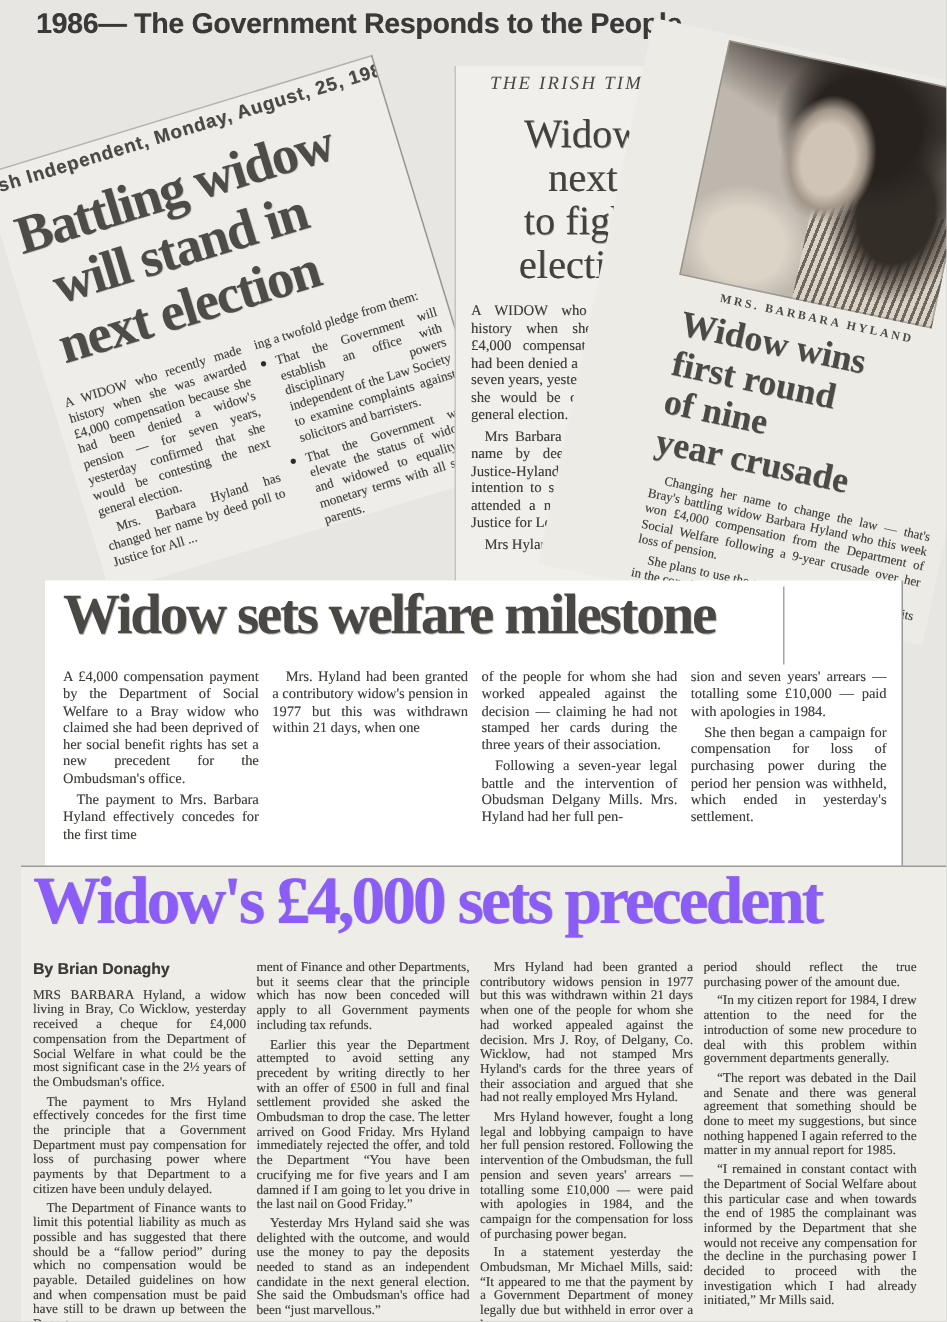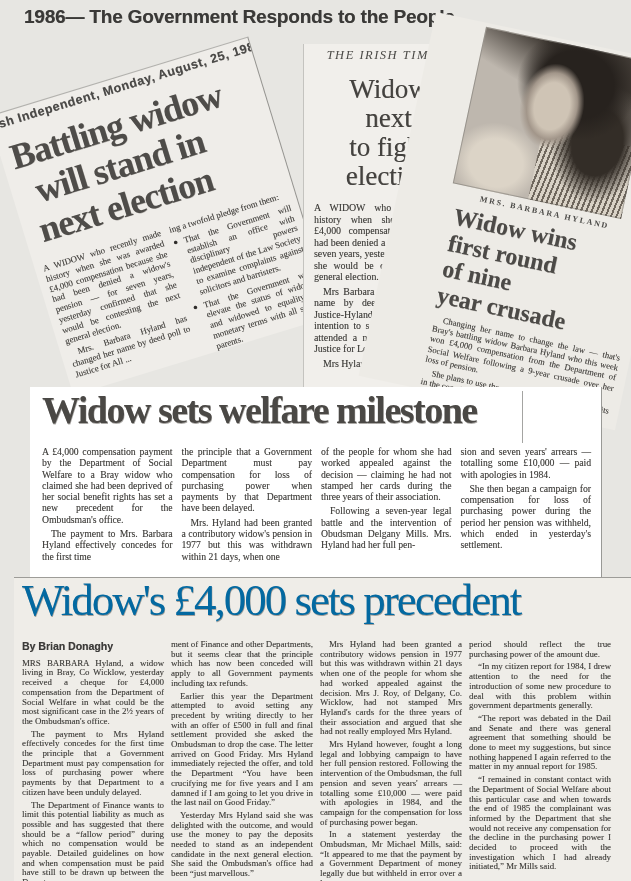--- a/index.html
+++ b/index.html
@@ -65,22 +65,22 @@
   .c4-headline{margin:0;font-size:38px;line-height:42px;font-weight:bold;
     letter-spacing:-1.5px;color:#4a4845;white-space:nowrap;
     text-shadow:0.5px 0.5px 0.5px rgba(70,66,60,.45);}
   .c4-rule{position:absolute;left:492px;top:4px;width:1px;height:52px;background:rgba(90,90,86,.55);}
   .c4-cols{display:flex;gap:9px;margin-top:15px;}
   .c4-col{width:131px;font-size:9.6px;line-height:11.3px;color:#3e3d3a;}
 
   
   .clip5{left:14px;top:577px;width:617px;height:304px;z-index:6;overflow:hidden;
     background:#efede8;border-top:1px solid rgba(90,90,86,.55);padding:2px 6px 0 8px;}
-  .c5-headline{margin:0;font-size:45px;line-height:40px;font-weight:normal;
-    letter-spacing:-2px;color:#0369a1;white-space:nowrap;
+  .c5-headline{margin:0;font-size:45px;line-height:40px;font-weight:bold;
+    letter-spacing:-2px;color:#8b5cf6;white-space:nowrap;
     text-shadow:0.5px 0.5px 0.6px rgba(70,66,60,.45);}
   .c5-cols{display:flex;gap:7px;margin-top:20px;}
   .c5-col{width:142px;font-size:8.8px;line-height:9.7px;color:#3e3d3a;}
   .c5-byline{font-family:"Liberation Sans",sans-serif;font-weight:bold;font-size:10.5px;
     margin:2px 0 7px;color:#3b3a38;text-shadow:0.3px 0.3px 0.3px rgba(60,58,55,.5);}
 </style>
 </head>
 <body>
 
 <div class="stage">
@@ -146,21 +146,20 @@
 
   <section class="clip clip4">
     <h2 class="c4-headline">Widow sets welfare milestone</h2>
     <div class="c4-rule"></div>
     <div class="c4-cols">
       <div class="c4-col">
         <p class="np">A £4,000 compensation payment by the Department of Social Welfare to a Bray widow who claimed she had been deprived of her social benefit rights has set a new precedent for the Ombudsman's office.</p>
         <p class="np ind">The payment to Mrs. Barbara Hyland effectively concedes for the first time</p>
       </div>
       <div class="c4-col">
-        <p class="np">the principle that a Government Department must pay compensation for loss of purchasing power when payments by that Department have been delayed.</p>
         <p class="np ind">Mrs. Hyland had been granted a contributory widow's pension in 1977 but this was withdrawn within 21 days, when one</p>
       </div>
       <div class="c4-col">
         <p class="np">of the people for whom she had worked appealed against the decision — claiming he had not stamped her cards during the three years of their association.</p>
         <p class="np ind">Following a seven-year legal battle and the intervention of Obudsman Delgany Mills. Mrs. Hyland had her full pen-</p>
       </div>
       <div class="c4-col">
         <p class="np">sion and seven years' arrears — totalling some £10,000 — paid with apologies in 1984.</p>
         <p class="np ind">She then began a campaign for compensation for loss of purchasing power during the period her pension was withheld, which ended in yesterday's settlement.</p>
       </div>

